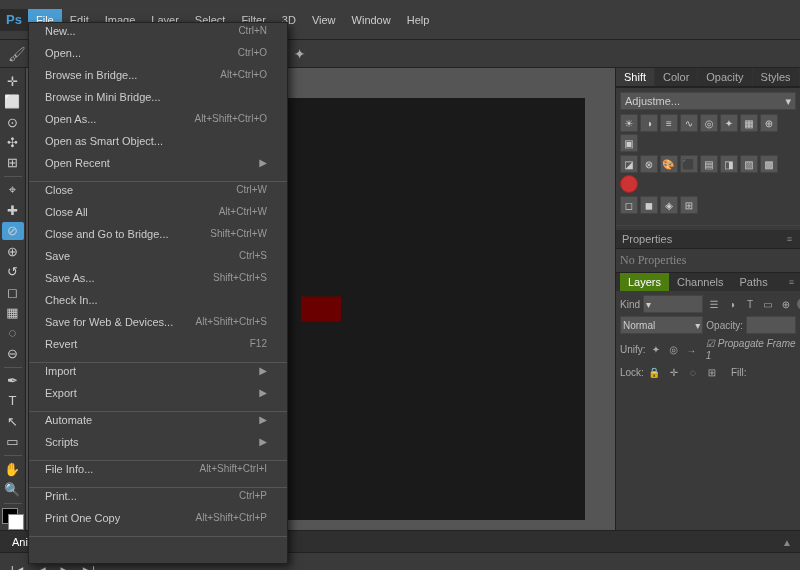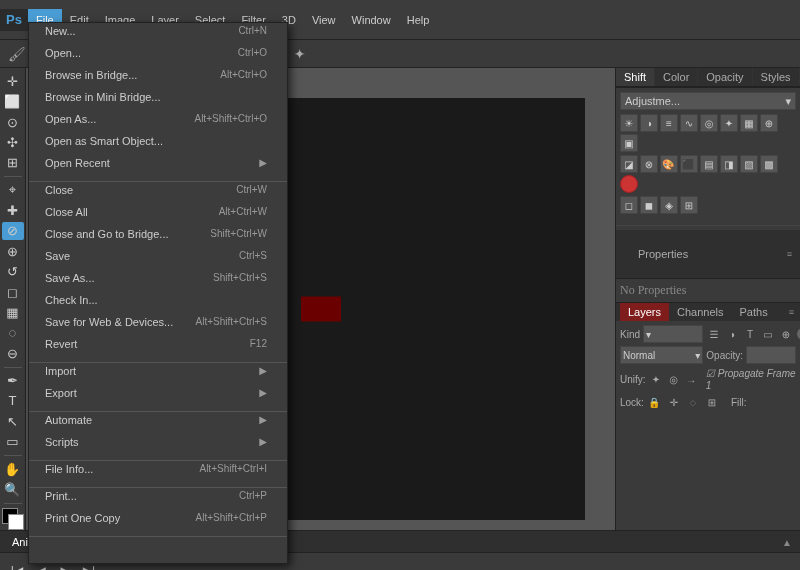--- a/index.html
+++ b/index.html
@@ -256,21 +256,21 @@
     .layers-tab-group {
       display: flex;
     }
     .layers-tab {
       padding: 3px 8px;
       font-size: 11px;
       color: #aaa;
       cursor: pointer;
     }
     .layers-tab.active {
-      background: #7f1d1d;
+      background: #4d7c0f;
       color: #fff;
     }
     .layers-controls {
       padding: 4px;
     }
     .layers-row {
       display: flex;
       align-items: center;
       gap: 3px;
       margin-bottom: 3px;
@@ -540,21 +540,21 @@
         <div class="panel-icon-btn">◻</div>
         <div class="panel-icon-btn">◼</div>
         <div class="panel-icon-btn">◈</div>
         <div class="panel-icon-btn">⊞</div>
       </div>
     </div>
 
     <div class="panel-divider"></div>
 
     <div style="background:#2f2f2f;border-bottom:1px solid #222;display:flex;align-items:center;justify-content:space-between;padding:2px 6px;">
-      <span class="properties-title" style="border:none;margin:16px;padding:0;">Properties</span>
+      <span class="properties-title" style="border:none;margin:0;padding:0;">Properties</span>
       <div class="panel-arrow">≡</div>
     </div>
     <div class="no-properties">No Properties</div>
 
     <div class="layers-panel">
       <div class="layers-tabs">
         <div class="layers-tab-group">
           <div class="layers-tab active">Layers</div>
           <div class="layers-tab">Channels</div>
           <div class="layers-tab">Paths</div>

